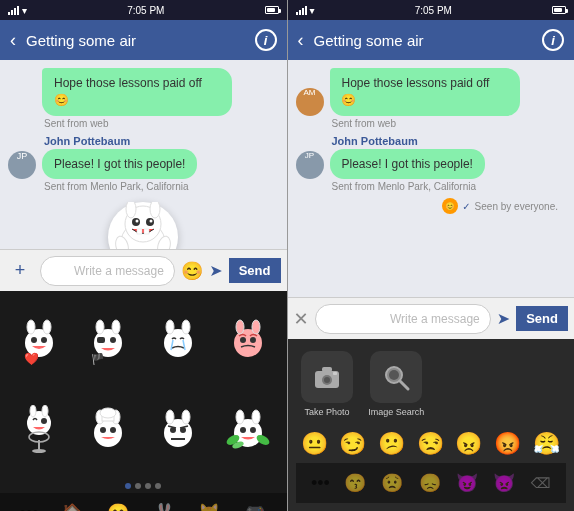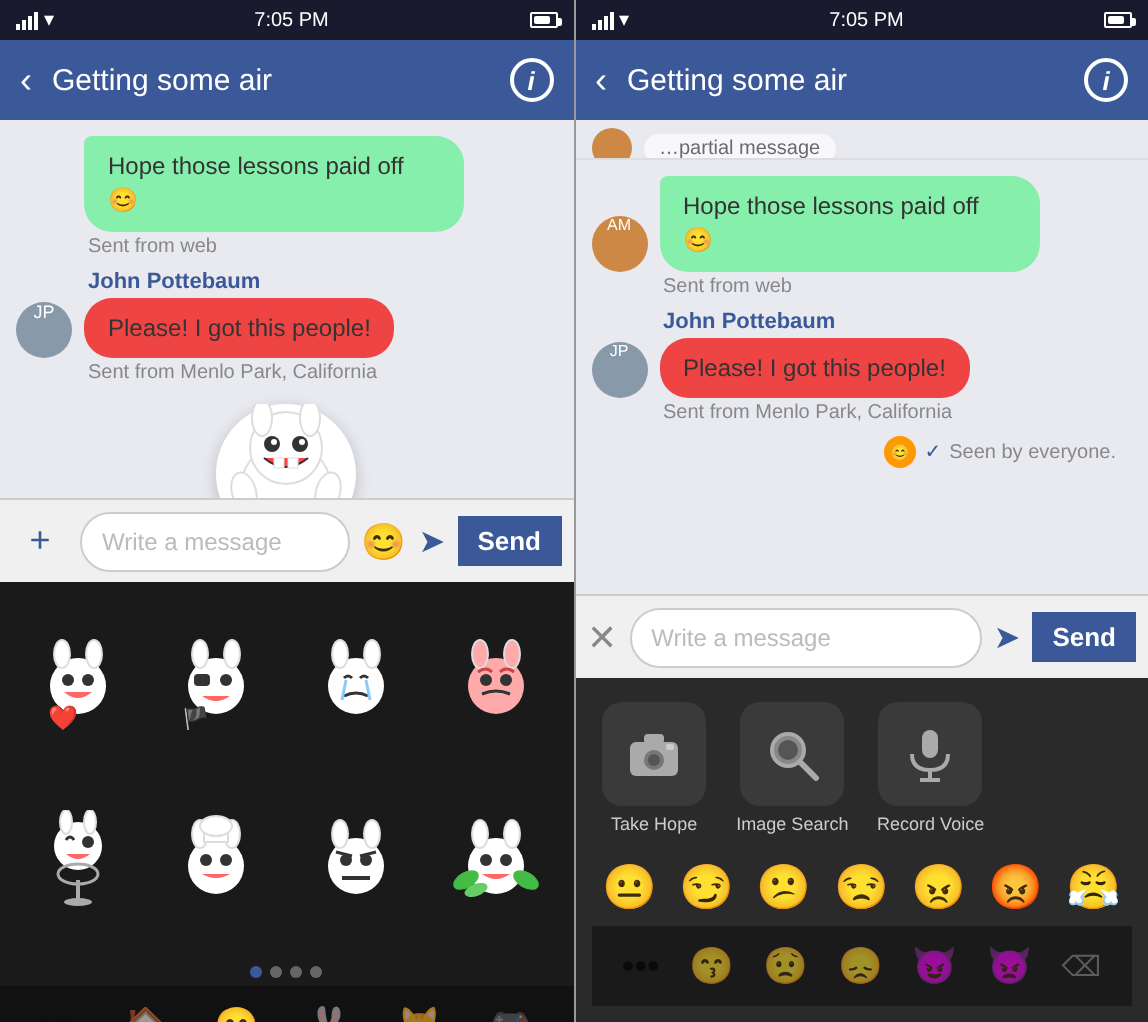--- a/index.html
+++ b/index.html
@@ -109,21 +109,21 @@
     .bubble {
       background: #86efac;
       border-radius: 14px;
       padding: 7px 12px;
       font-size: 12px;
       color: #333;
       max-width: 190px;
       line-height: 1.4;
     }
     .bubble.outgoing {
-      background: #ef4444;
+      background: #86efac;
     }
     .bubble.incoming-top {
       border-top-left-radius: 4px;
     }
     .msg-meta { font-size: 10px; color: #888; padding-left: 36px; margin-top: 2px; }
 
     
     .sticker-area { display: flex; justify-content: center; align-items: center; padding: 4px 0; }
     .sticker-circle {
       width: 70px;
@@ -177,20 +177,21 @@
       flex: 1;
       height: 30px;
       border: 1px solid #ccc;
       border-radius: 15px;
       background: white;
       padding: 0 10px;
       font-size: 12px;
       color: #999;
       display: flex;
       align-items: center;
+      justify-content: flex-end;
     }
     .emoji-btn { color: #f5a623; font-size: 18px; cursor: pointer; }
     .send-btn {
       background: #3b5998;
       color: white;
       border: none;
       border-radius: 0;
       padding: 5px 10px;
       font-size: 13px;
       cursor: pointer;
@@ -558,26 +559,20 @@
         </div>
     </div>
   </div>
 
   <div class="nav-bar">
     <span class="nav-back">‹</span>
     <span class="nav-title">Getting some air</span>
     <div class="nav-info">i</div>
   </div>
 
-  <div style="background:#e8eaf0;padding:4px 8px;border-bottom:1px solid #ddd;overflow:hidden;height:20px;flex-shrink:0;">
-    <div style="display:flex;align-items:center;gap:6px;">
-      <div style="width:20px;height:20px;border-radius:50%;background:#cc8844;flex-shrink:0;"></div>
-      <div style="background:white;border-radius:10px;padding:2px 8px;font-size:10px;color:#333;opacity:0.7;">…partial message</div>
-    </div>
-  </div>
 
   <div class="chat-area">
 
     <div class="message-group">
       <div class="bubble-row">
         <div class="avatar-sm" style="background:#cc8844;">
           <span style="font-size:8px;color:white;">AM</span>
         </div>
         <div class="bubble incoming-top">
           <span>Hope those lessons paid off 😊</span>
@@ -623,45 +618,34 @@
       <div class="media-item">
         <div class="media-icon-wrap">
           <svg width="32" height="32" viewBox="0 0 32 32">
             <rect x="4" y="10" width="24" height="17" rx="3" fill="#aaa"></rect>
             <circle cx="16" cy="19" r="5" fill="#777"></circle>
             <circle cx="16" cy="19" r="3" fill="#555"></circle>
             <rect x="11" y="6" width="10" height="5" rx="2" fill="#aaa"></rect>
             <rect x="22" y="11" width="4" height="3" rx="1" fill="#ccc"></rect>
           </svg>
         </div>
-        <span class="media-label">Take Hope</span>
+        <span class="media-label">Take Photo</span>
       </div>
 
       <div class="media-item">
         <div class="media-icon-wrap">
           <svg width="32" height="32" viewBox="0 0 32 32">
             <circle cx="14" cy="14" r="8" fill="#888" stroke="#aaa" stroke-width="2"></circle>
             <circle cx="14" cy="14" r="5" fill="#555"></circle>
             <line x1="20" y1="20" x2="28" y2="28" stroke="#aaa" stroke-width="3" stroke-linecap="round"></line>
           </svg>
         </div>
         <span class="media-label">Image Search</span>
       </div>
 
-      <div class="media-item">
-        <div class="media-icon-wrap">
-          <svg width="32" height="32" viewBox="0 0 32 32">
-            <rect x="12" y="4" width="8" height="14" rx="4" fill="#aaa"></rect>
-            <path d="M7 16 Q7 24 16 24 Q25 24 25 16" fill="none" stroke="#aaa" stroke-width="2"></path>
-            <line x1="16" y1="24" x2="16" y2="29" stroke="#aaa" stroke-width="2"></line>
-            <line x1="11" y1="29" x2="21" y2="29" stroke="#aaa" stroke-width="2"></line>
-          </svg>
-        </div>
-        <span class="media-label">Record Voice</span>
-      </div>
 
     </div>
 
     <div class="emoji-row">
       <span class="emoji-item">😐</span>
       <span class="emoji-item">😏</span>
       <span class="emoji-item">😕</span>
       <span class="emoji-item">😒</span>
       <span class="emoji-item">😠</span>
       <span class="emoji-item">😡</span>

